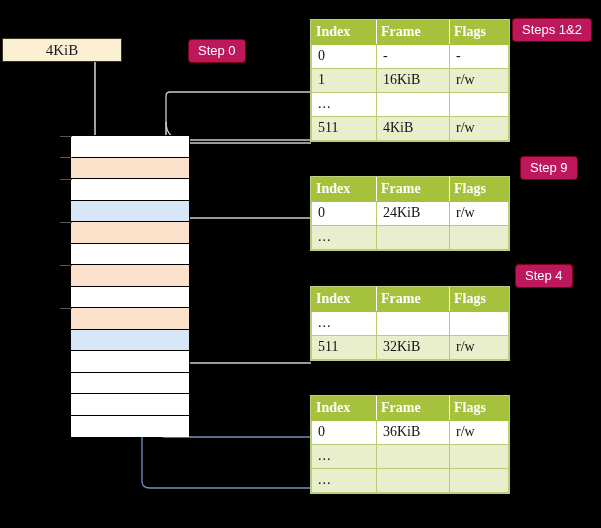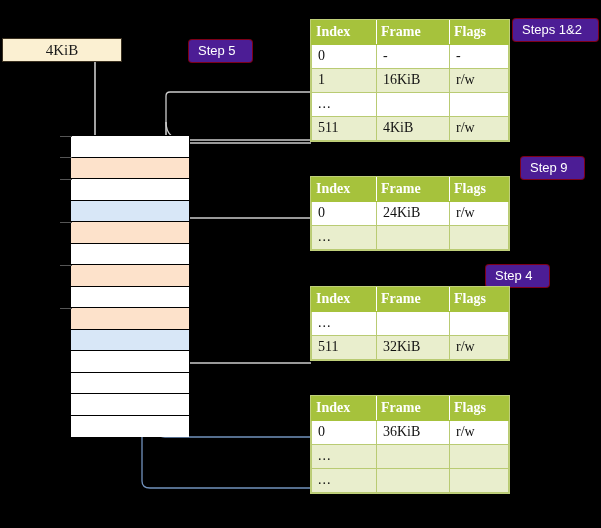--- a/index.html
+++ b/index.html
@@ -10,26 +10,26 @@
     -webkit-font-smoothing:antialiased;
   }
   #stage{position:absolute;left:0;top:0;width:601px;height:528px;}
 
   
   #wires{position:absolute;left:0;top:0;width:601px;height:528px;pointer-events:none;}
 
   
   .badge{
     position:absolute;
-    background:#4c1d95;
+    background:#be185d;
     color:#ffffff;
     font-family:"Liberation Sans", sans-serif;
     font-size:13px;
     line-height:19px;
-    padding:1px 16px 2px 9px;
+    padding:1px 9px 2px 9px;
     border-radius:3px;
     white-space:nowrap;
     box-shadow:0 0 0 1px #7d0019;
   }
 
   
   .srcbox{
     position:absolute;
     background:#fbf0d2;
     border:1px solid #3a3020;
@@ -158,24 +158,24 @@
       <div class="memrow last"></div>
     </div>
 
   <div class="tick" style="top:136px;"></div>
   <div class="tick" style="top:157px;"></div>
   <div class="tick" style="top:179px;"></div>
   <div class="tick" style="top:222px;"></div>
   <div class="tick" style="top:265px;"></div>
   <div class="tick" style="top:308px;"></div>
 
-  <div class="badge" style="left:189px;top:40px;">Step 5</div>
+  <div class="badge" style="left:189px;top:40px;">Step 0</div>
   <div class="badge" style="left:513px;top:19px;">Steps 1&amp;2</div>
   <div class="badge" style="left:521px;top:157px;">Step 9</div>
-  <div class="badge" style="left:486px;top:265px;">Step 4</div>
+  <div class="badge" style="left:516px;top:265px;">Step 4</div>
 
   <table class="ptable" id="tbl0" style="left:311px;top:20px;">
       <thead>
         <tr>
           <th class="col-index">Index</th>
           <th class="col-frame">Frame</th>
           <th class="col-flags">Flags</th>
         </tr>
       </thead>
       <tbody>

